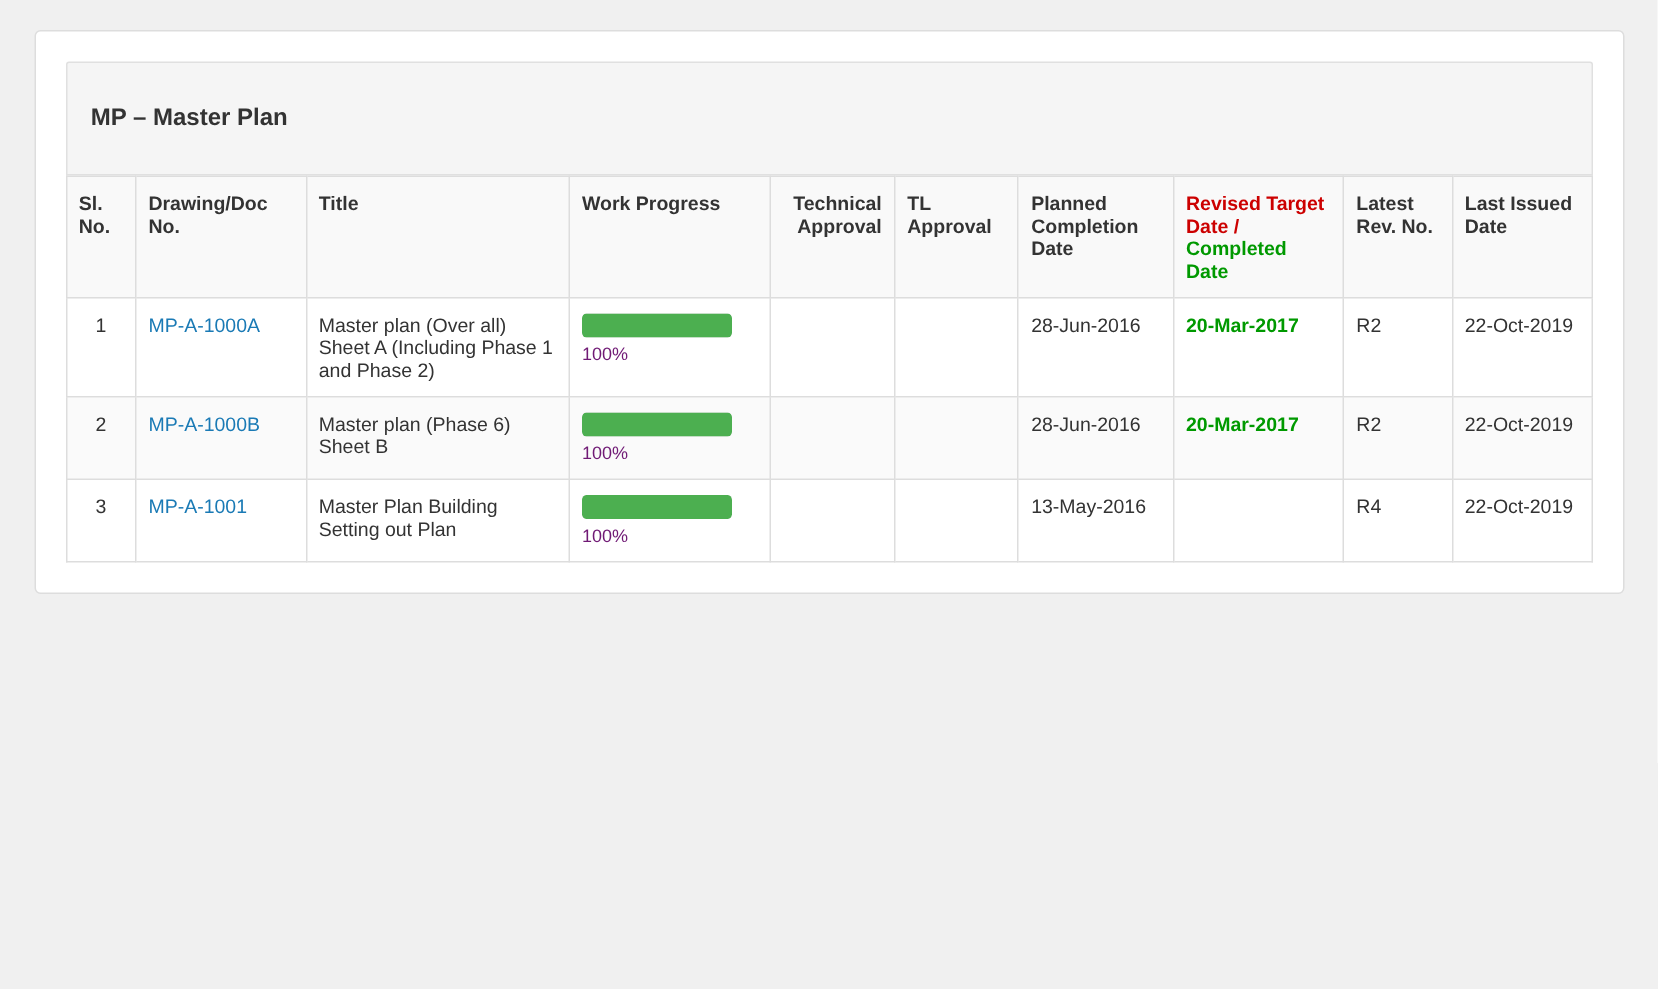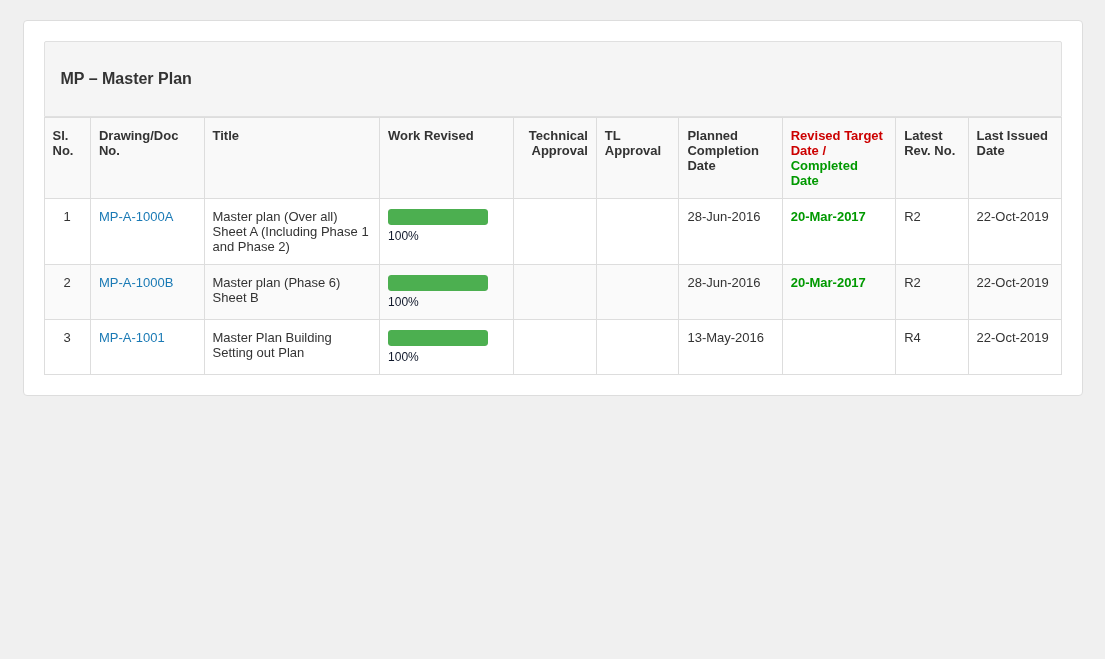--- a/index.html
+++ b/index.html
@@ -92,21 +92,21 @@
       width: 100px;
       overflow: hidden;
     }
     .progress-bar-fill {
       background: #4caf50;
       height: 100%;
       border-radius: 3px;
     }
     .progress-label {
       font-size: 12px;
-      color: #0f172a;
+      color: #701a75;
     }
     .date-green {
       color: #009900;
       font-weight: bold;
     }
     .col-sl { width: 45px; margin-left: 46px; }
     .col-doc { width: 110px; }
     .col-title { width: 170px; }
     .col-progress { width: 130px; }
     .col-tech { width: 80px; text-align: right; }
@@ -124,21 +124,21 @@
   <div class="section-header">
     <span>MP – Master Plan</span>
   </div>
 
   <table>
     <thead>
       <tr>
         <th class="col-sl">Sl. No.</th>
         <th class="col-doc">Drawing/Doc No.</th>
         <th class="col-title">Title</th>
-        <th class="col-progress">Work Revised</th>
+        <th class="col-progress">Work Progress</th>
         <th class="col-tech">Technical Approval</th>
         <th class="col-tl">TL Approval</th>
         <th class="col-planned">Planned Completion Date</th>
         <th class="col-revised revised">
           <span>Revised Target Date /</span><br>
           <span class="completed-green">Completed Date</span>
         </th>
         <th class="col-latest">Latest Rev. No.</th>
         <th class="col-last">Last Issued Date</th>
       </tr>

